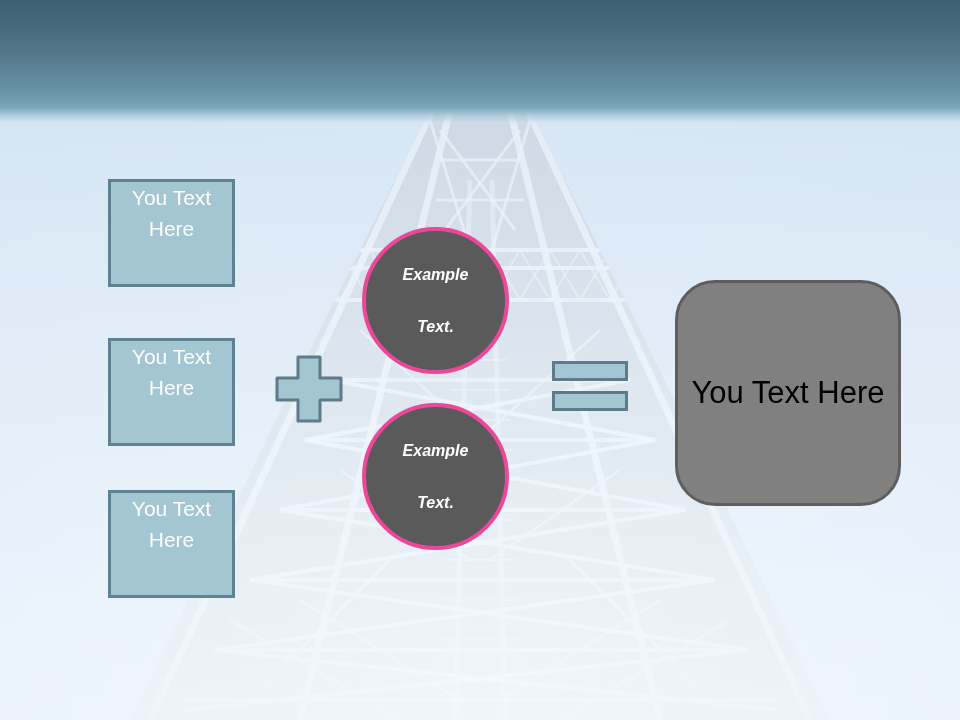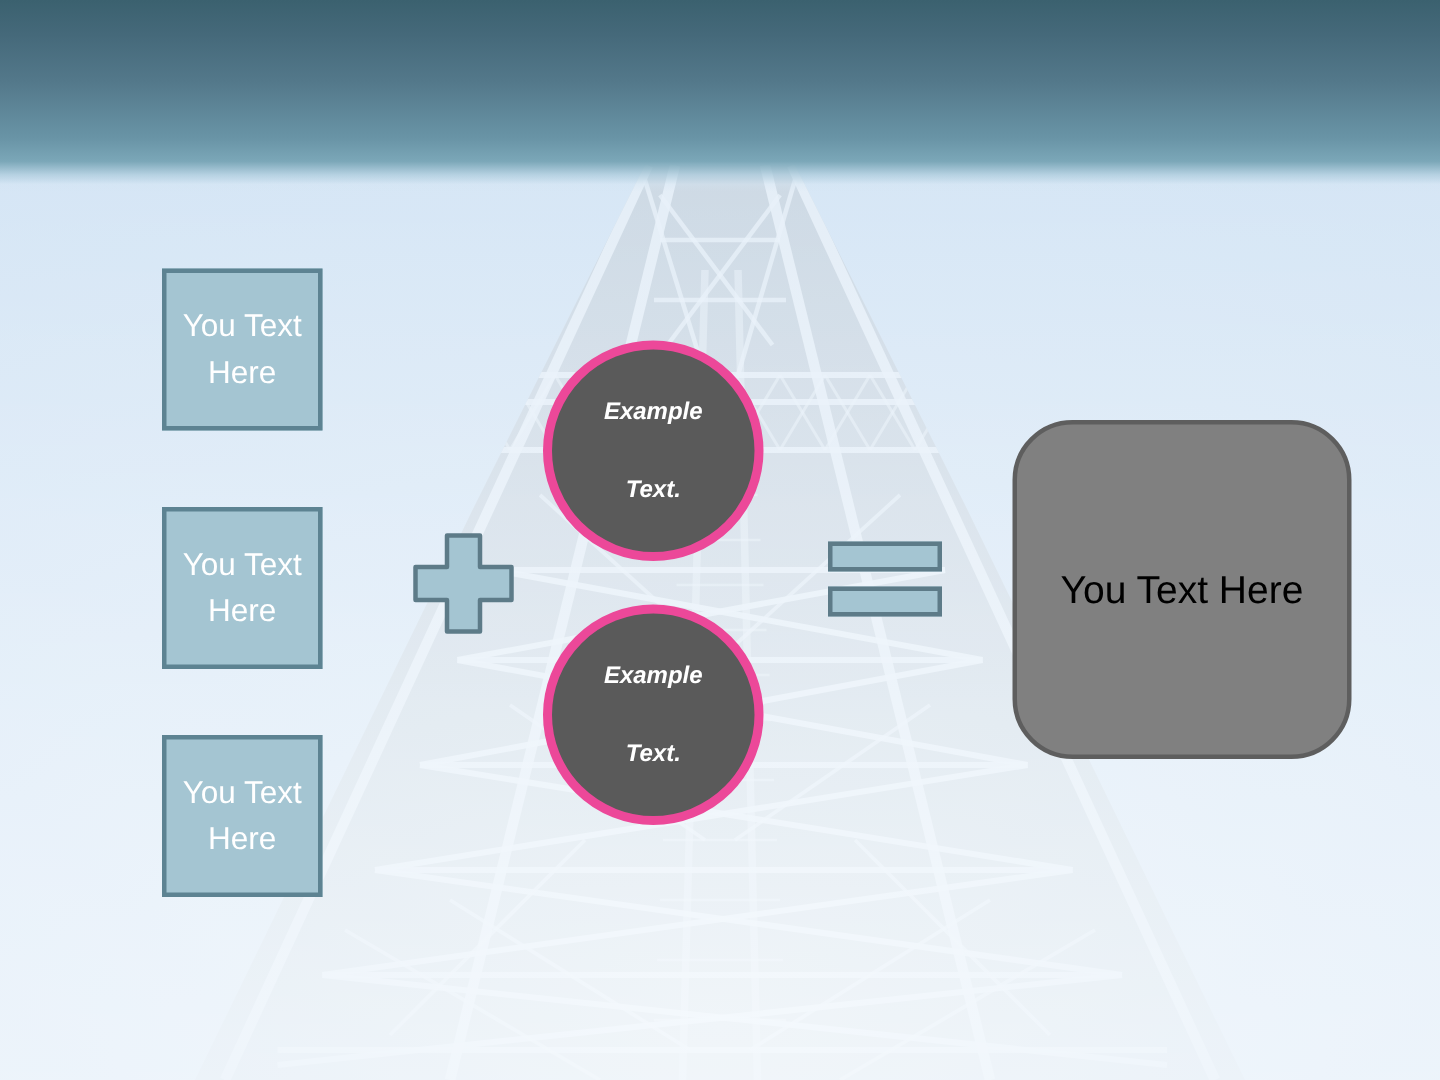--- a/index.html
+++ b/index.html
@@ -59,31 +59,30 @@
     white-space: nowrap;
     text-shadow: 0 1px 2px rgba(20,50,62,0.35);
   }
   .header-title .strong { font-weight: bold; }
   .header-title .light  { font-weight: normal; }
 
   
   .blue-box {
     position: absolute;
     left: 108px;
-    width: 107px;
+    width: 127px;
     height: 108px;
     box-sizing: border-box;
     background: #a4c5d2;
     border: 3px solid #5d8392;
     color: #ffffff;
     font-size: 21px;
     line-height: 31px;
     text-align: center;
     display: flex;
-    align-items: center;
     justify-content: center;
   }
   .blue-box span { display: block; width: 92px; }
   #blue-box-1 { top: 179px; }
   #blue-box-2 { top: 338px; }
   #blue-box-3 { top: 490px; }
 
   
   .plus-sign {
     position: absolute;
@@ -95,21 +94,21 @@
   .plus-sign svg { display: block; }
 
   
   .dark-circle {
     position: absolute;
     width: 147px;
     height: 147px;
     box-sizing: border-box;
     border-radius: 50%;
     background: #5a5a5a;
-    border: 6px solid #ec4899;
+    border: 4px solid #ec4899;
     color: #ffffff;
     font-size: 16px;
     line-height: 26px;
     font-weight: bold;
     font-style: italic;
     text-align: center;
     display: flex;
     align-items: center;
     justify-content: center;
   }
@@ -142,21 +141,21 @@
     position: absolute;
     left: 675px;
     top: 280px;
     width: 226px;
     height: 226px;
     box-sizing: border-box;
     background: #808080;
     border: 3px solid #5e5e5e;
     border-radius: 40px;
     color: #000000;
-    font-size: 26px;
+    font-size: 31px;
     line-height: 34px;
     text-align: center;
     display: flex;
     align-items: center;
     justify-content: center;
   }
 </style>
 </head>
 <body>
 

